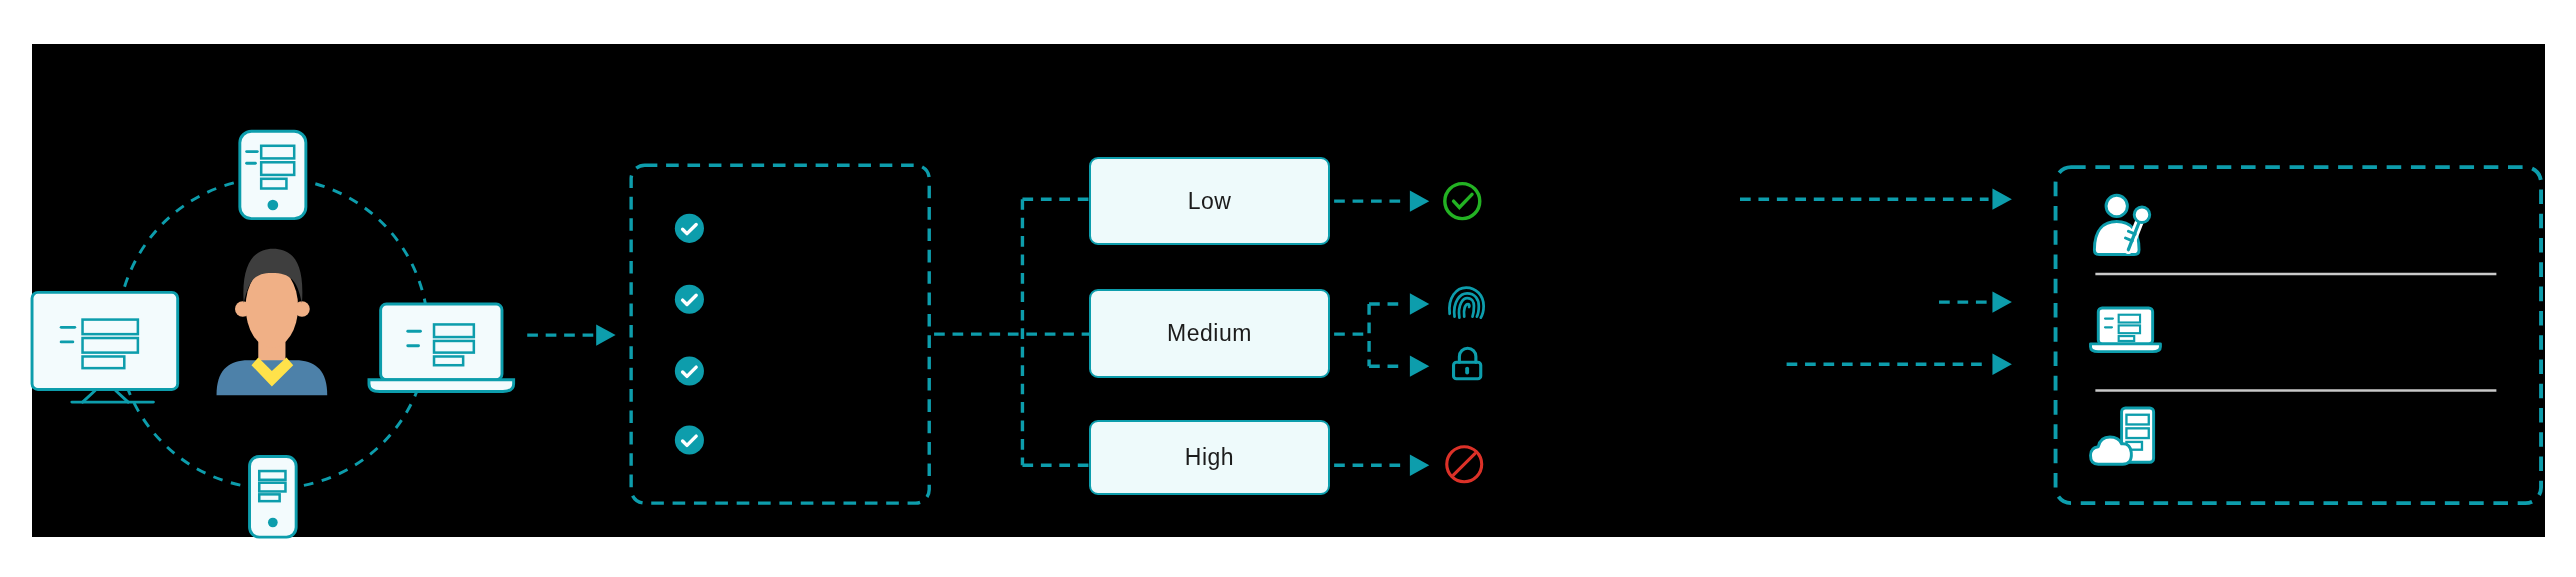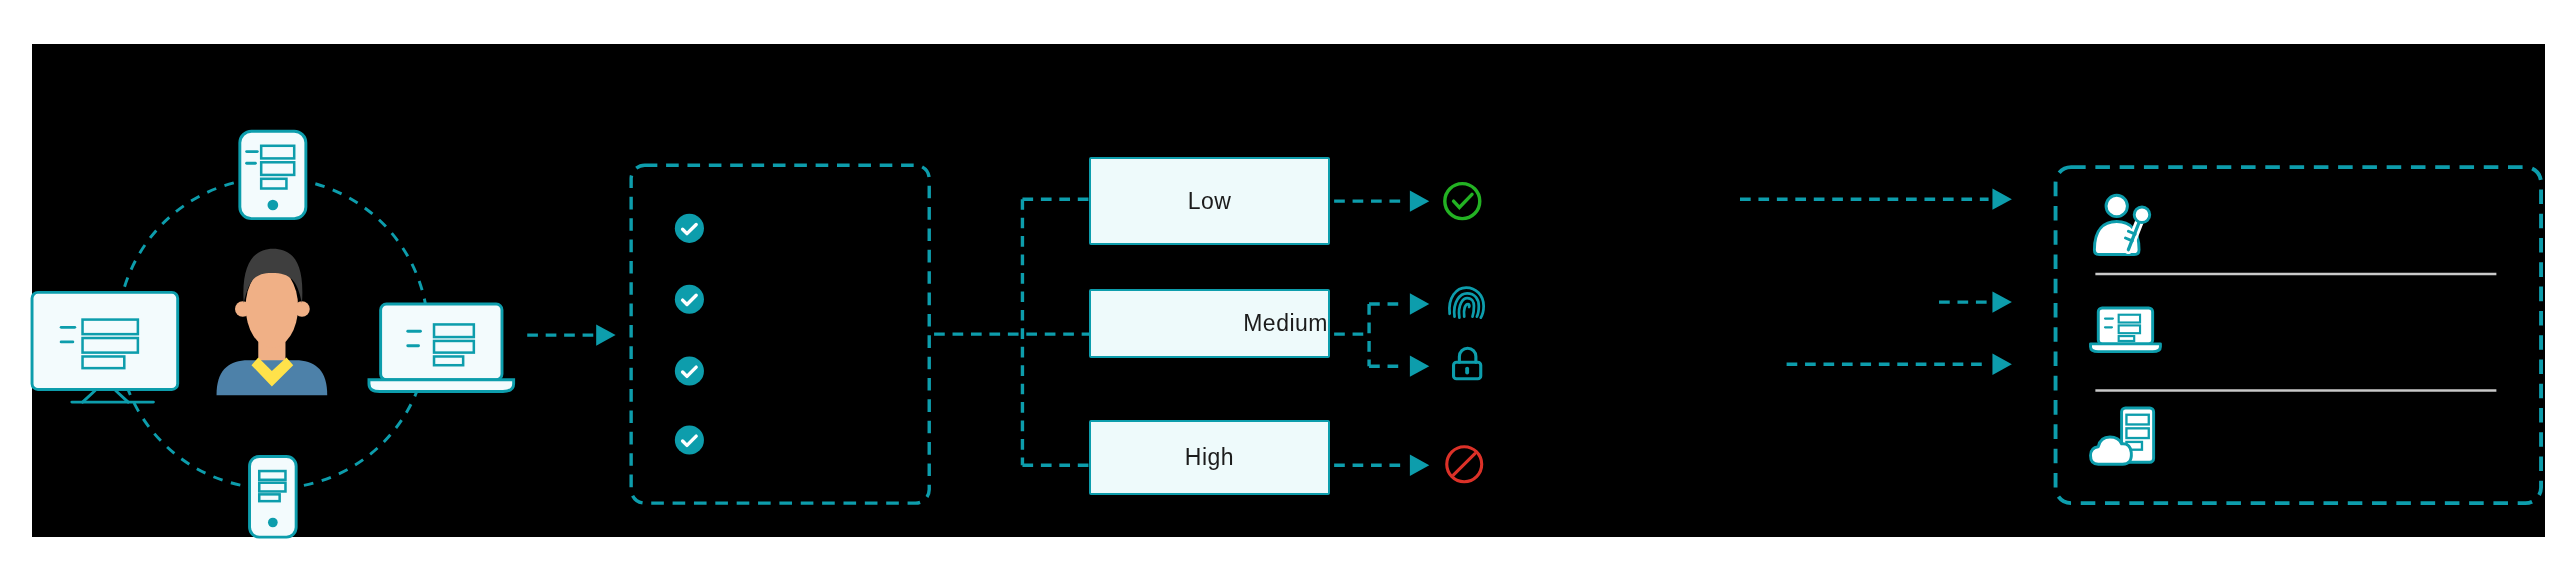--- a/index.html
+++ b/index.html
@@ -29,21 +29,21 @@
   .red-stroke{stroke:var(--red);fill:none;stroke-width:3.2;stroke-linecap:round;}
   .fp{stroke:var(--teal);stroke-width:2.8;fill:none;stroke-linecap:round;}
   .graysep{stroke:var(--separator-gray);stroke-width:2.5;}
   .white-icon{fill:#ffffff;stroke:var(--teal);stroke-width:3;stroke-linejoin:round;}
   .skin{fill:var(--avatar-skin);stroke:none;}
   .hair{fill:var(--avatar-hair);stroke:none;}
   .shirt{fill:var(--avatar-shirt);stroke:none;}
   .collar{fill:var(--avatar-collar);stroke:none;}
   
   .risk-box{position:absolute;left:1089px;width:241px;background:var(--box-fill);
-    border:2.9px solid var(--teal);border-radius:2px;box-sizing:border-box;
+    border:2.9px solid var(--teal);border-radius:9px;box-sizing:border-box;
     display:flex;align-items:center;justify-content:center;
     font-size:23px;font-weight:500;letter-spacing:0.5px;color:var(--text-dark);}
 </style>
 </head>
 <body>
 
 <div class="page">
   <div class="canvas"></div>
 
   <svg class="layer" width="2576" height="578" viewBox="0 0 2653 595">
@@ -214,20 +214,20 @@
       <rect class="tealbar" style="stroke-width:2.4" x="2190" y="441" width="23" height="10"></rect>
       <rect class="tealbar" style="stroke-width:2.4" x="2190" y="455" width="16" height="8"></rect>
       <path class="white-icon" d="M 2161 478 Q 2153 478 2153 469 Q 2153 461 2161 460 Q 2163 450 2173 450
                                  Q 2182 450 2185 457 Q 2194 456 2195 466 Q 2196 478 2186 478 Z"></path>
     </g>
   </svg>
 
   <div class="risk-box" style="top:157px;height:88px;">
     <span>Low</span>
   </div>
-  <div class="risk-box" style="top:289px;height:69px;justify-content:flex-end;">
+  <div class="risk-box" style="top:289px;height:89px;">
     <span>Medium</span>
   </div>
   <div class="risk-box" style="top:420px;height:75px;">
     <span>High</span>
   </div>
 </div>
 
 
 </body></html>

